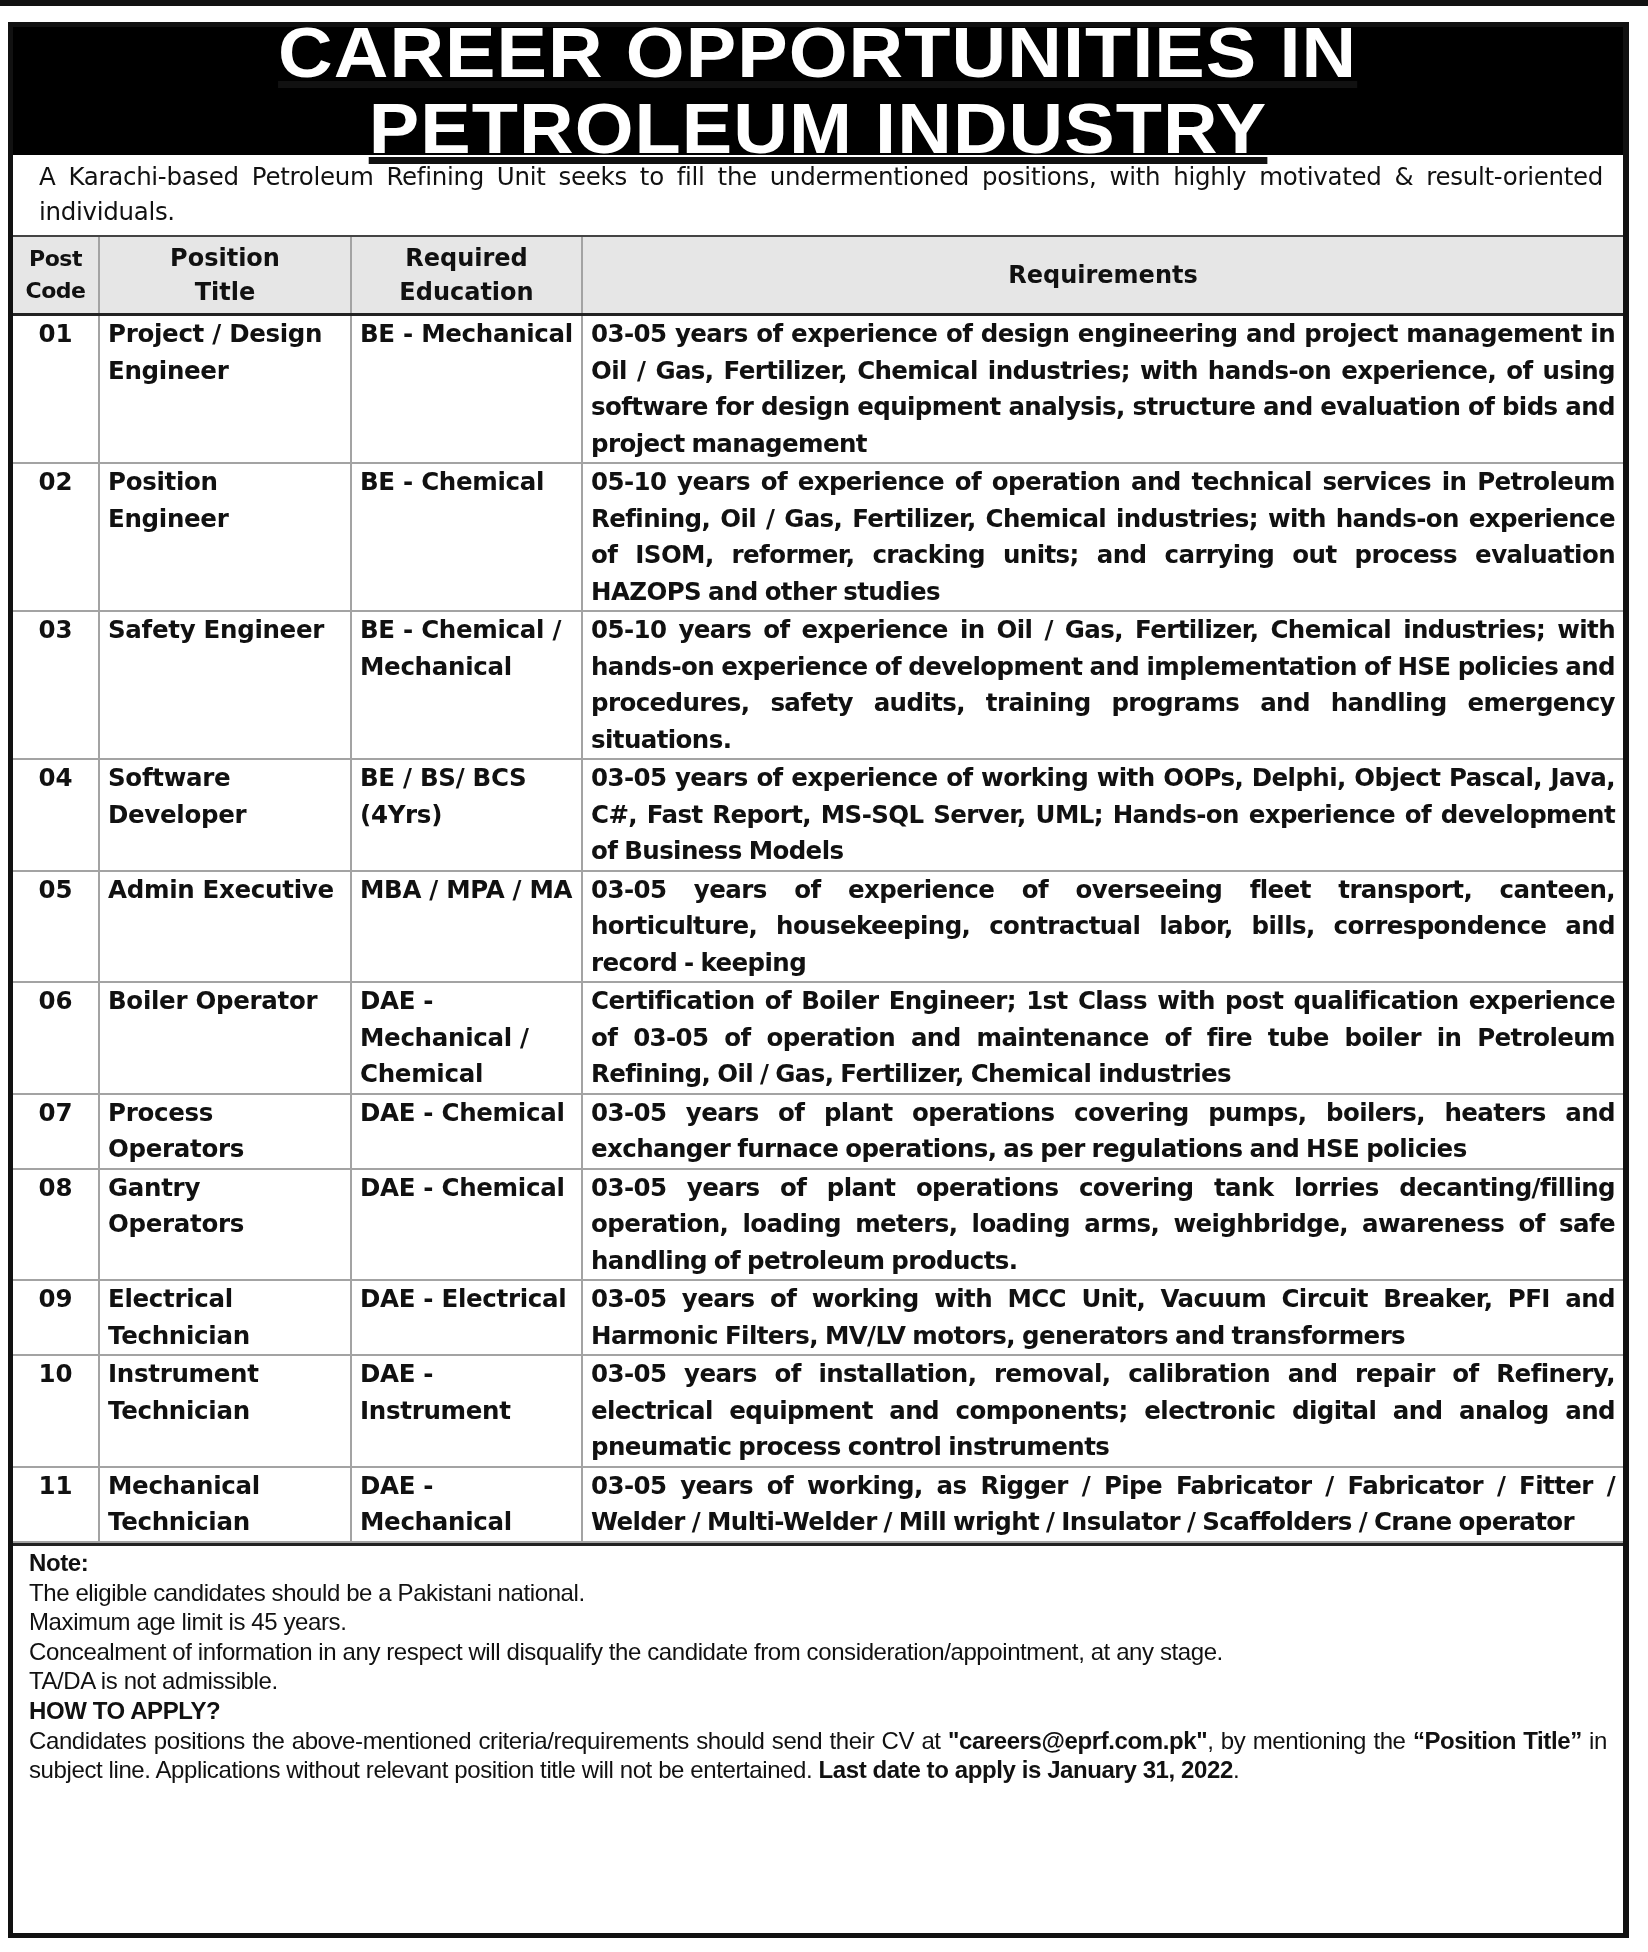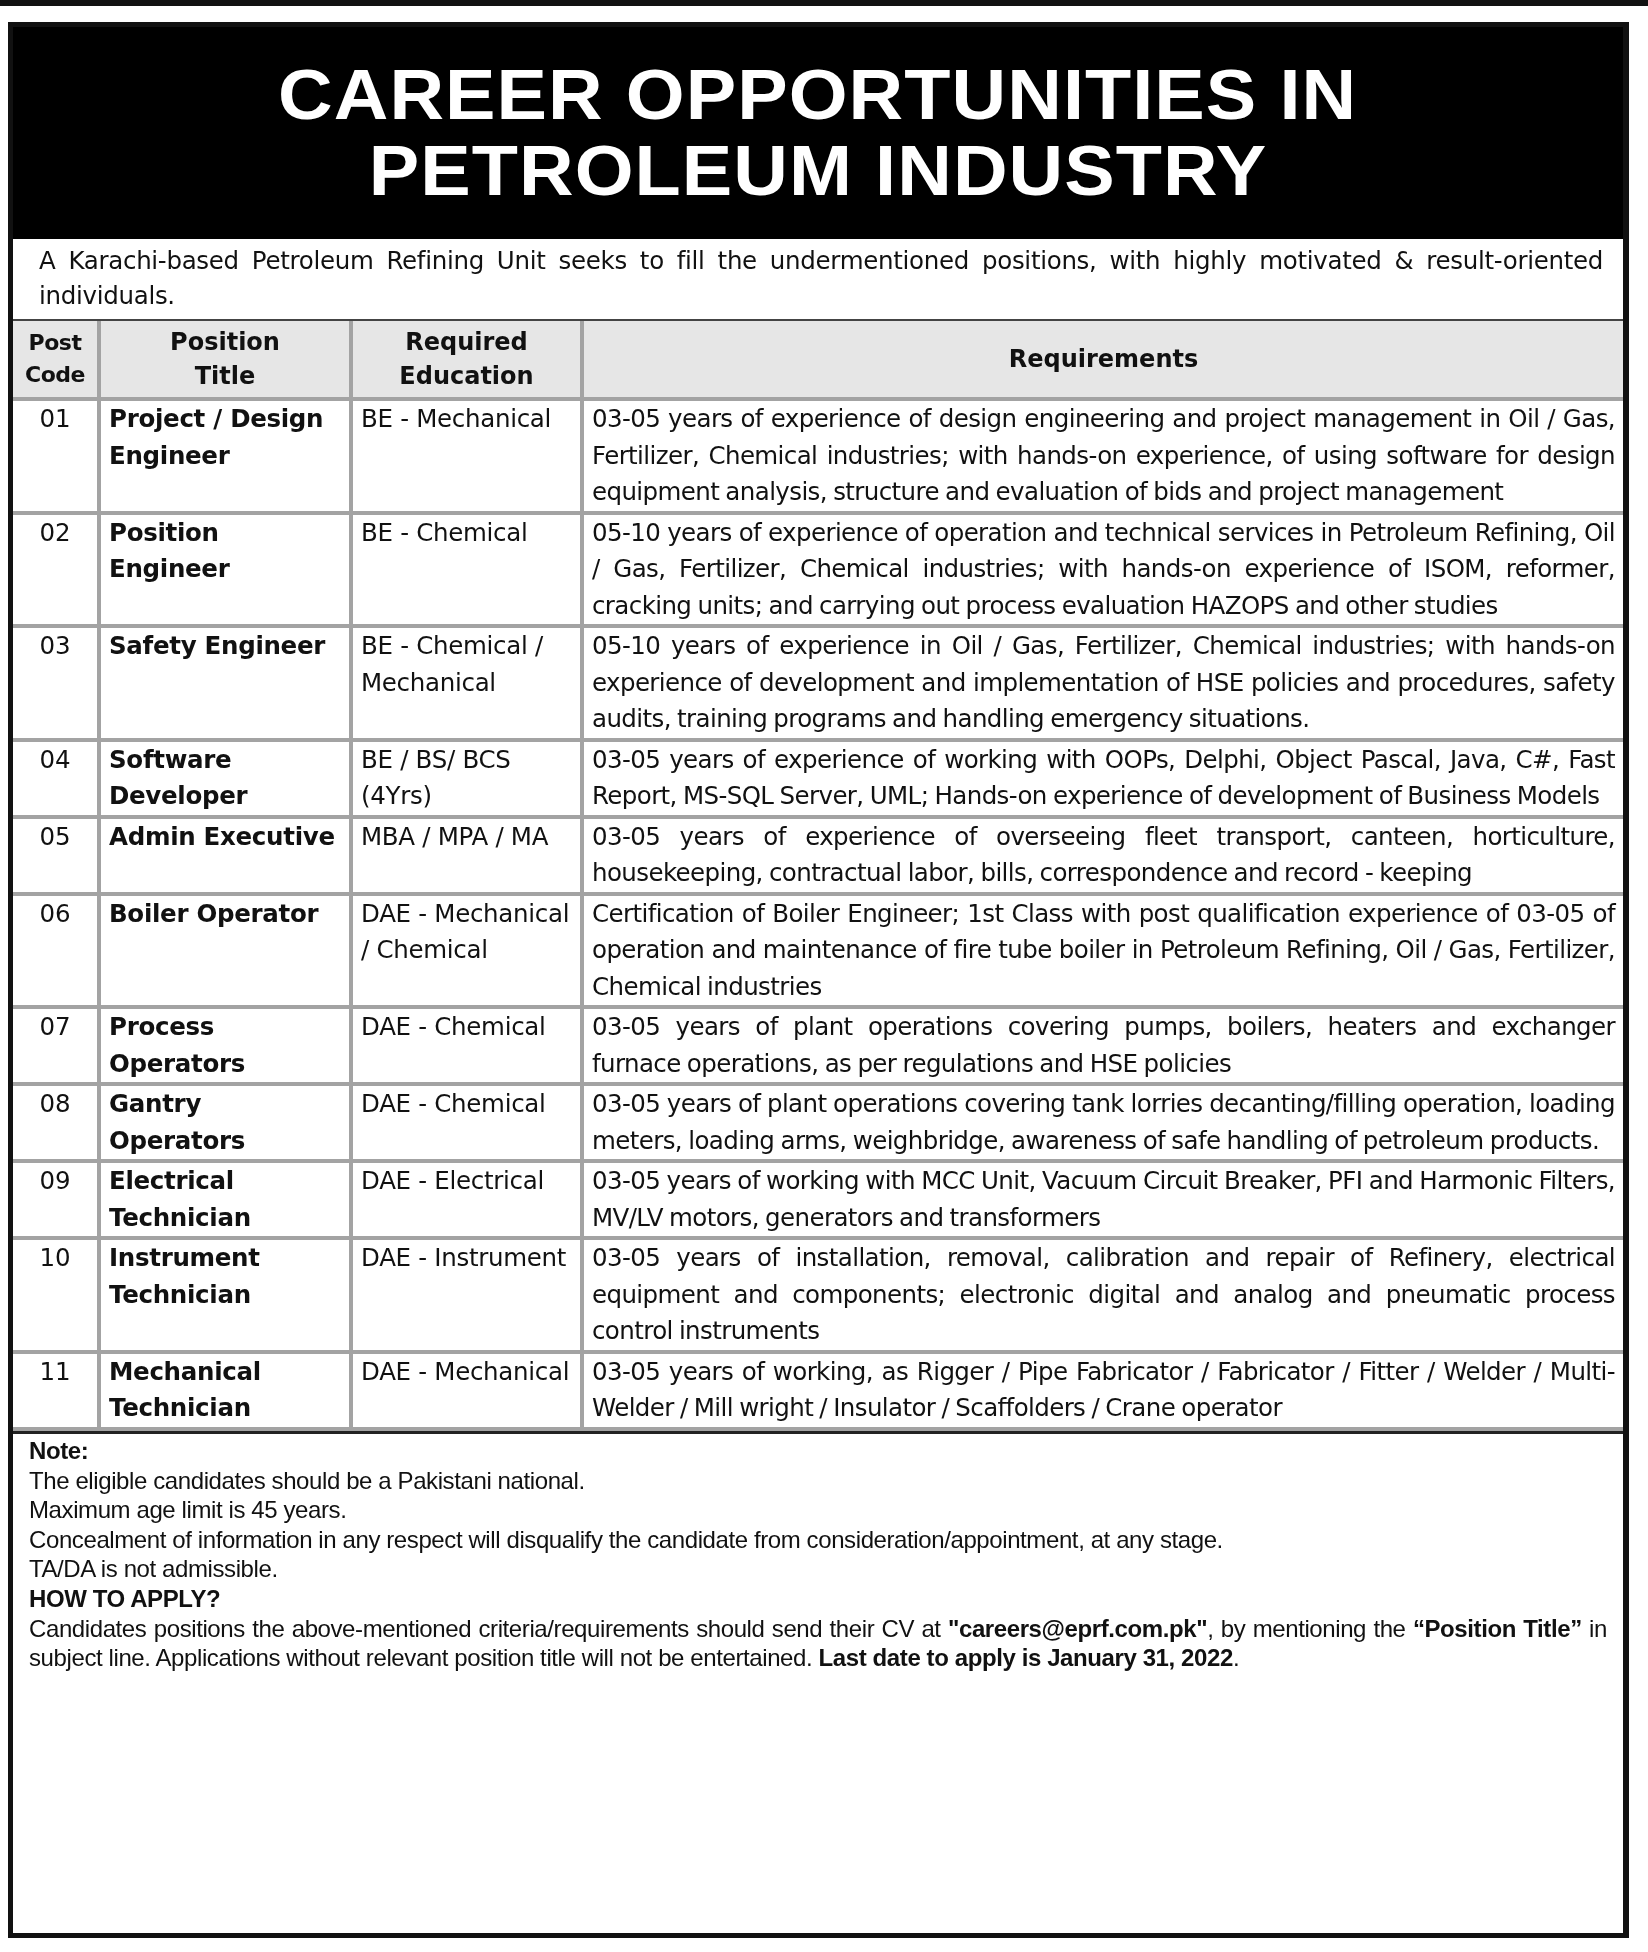--- a/index.html
+++ b/index.html
@@ -1,23 +1,23 @@
 <!DOCTYPE html>
 <html><head>
 <meta charset="utf-8">
 <style>
   html, body { margin: 0; padding: 0; background: #ffffff; }
   body { width: 1648px; height: 1952px; position: relative; overflow: hidden; font-family: "DejaVu Sans", sans-serif; color: #111; }
   .top-rule { position: absolute; left: 0; top: 0; width: 1648px; height: 6px; background: #111; }
   .frame { position: absolute; left: 8px; top: 22px; width: 1610px; height: 1906px; border: 5px solid #111; border-right-width: 6px; background: #fff; }
-  .title-band { background: #000; height: 212px; display: flex; flex-direction: column; align-items: center; justify-content: center; }
+  .title-band { background: #000; height: 128px; display: flex; flex-direction: column; align-items: center; justify-content: center; text-decoration: underline; }
   .title-line { color: #fff; font-family: "Liberation Sans", sans-serif; font-weight: bold; font-size: 70px; line-height: 76px; letter-spacing: 1px; text-align: center; white-space: nowrap; transform: scaleX(1.08); }
   .intro { font-family: "DejaVu Sans", sans-serif; font-size: 24.5px; line-height: 35px; padding: 4px 20px 6px 26px; text-align: justify; text-align-last: left; border-bottom: 2px solid #444; letter-spacing: -0.3px; }
   table.jobs { border-collapse: collapse; width: 100%; table-layout: fixed; }
-  table.jobs th, table.jobs td { border: 4px solid #a3a3a3; vertical-align: top; }
+  table.jobs th, table.jobs td { border: 2px solid #a3a3a3; vertical-align: top; font-weight: bold; }
   table.jobs th { background: #e6e6e6; font-family: "DejaVu Sans", sans-serif; font-weight: bold; font-size: 24px; line-height: 34px; text-align: center; vertical-align: middle; padding: 4px 4px; border-bottom: 3px solid #222; }
   table.jobs th.code-h { font-size: 22px; line-height: 32px; letter-spacing: -0.5px; }
   table.jobs tr > *:first-child { border-left: none; }
   table.jobs tr > *:last-child { border-right: none; }
   table.jobs tr.first-row > th { border-top: none; }
   table.jobs td { font-size: 24.5px; line-height: 36.5px; padding: 0 8px; }
   td.code { text-align: center; padding: 0 4px; }
   td.title { font-weight: bold; letter-spacing: -0.3px; }
   td.edu { letter-spacing: -0.3px; margin-left: 16px; }
   td.req { text-align: justify; letter-spacing: -0.6px; word-spacing: -1px; padding: 0 14px 0 12px; margin-top: 23px; }

